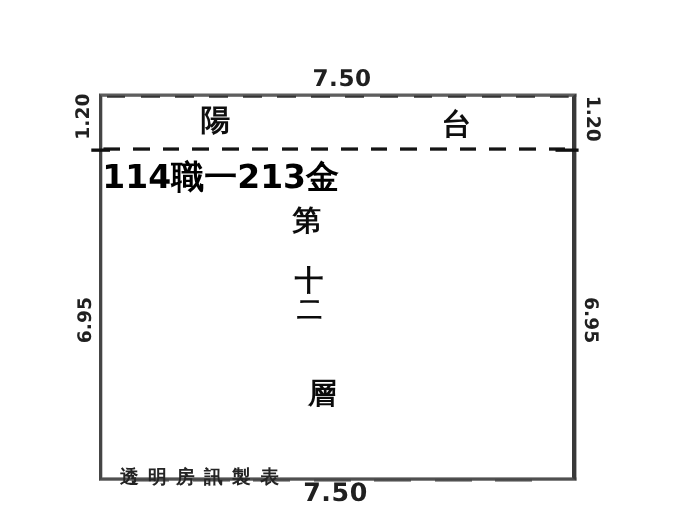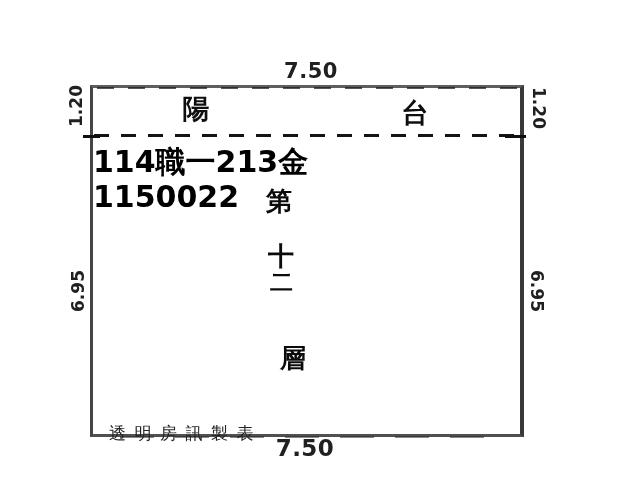--- a/index.html
+++ b/index.html
@@ -97,21 +97,21 @@
   .fc-1 { left: 266px; top: 188px; font-size: 26px; }
   .fc-2 { left: 268px; top: 243px; font-size: 26px; }
   .fc-3 { left: 270px; top: 271px; font-size: 23px; }
   .fc-4 { left: 280px; top: 345px; font-size: 26px; }
 
   .credit {
     position: absolute;
     left: 109px;
     top: 422px;
     font-size: 17px;
-    font-weight: 400;
+    font-weight: 700;
     letter-spacing: 8.5px;
     color: #262626;
     white-space: nowrap;
   }
 
   
   .watermark {
     position: absolute;
     left: 93px;
     top: 144px;
@@ -152,16 +152,15 @@
     <div class="floor-char fc-2">十</div>
     <div class="floor-char fc-3">二</div>
     <div class="floor-char fc-4">層</div>
 
     <div class="credit">透明房訊製表</div>
 
   </div>
 
   <div class="watermark">
     <div>114職一213金</div>
-    <div>1150022</div>
   </div>
 
 </div>
 
 </body></html>

